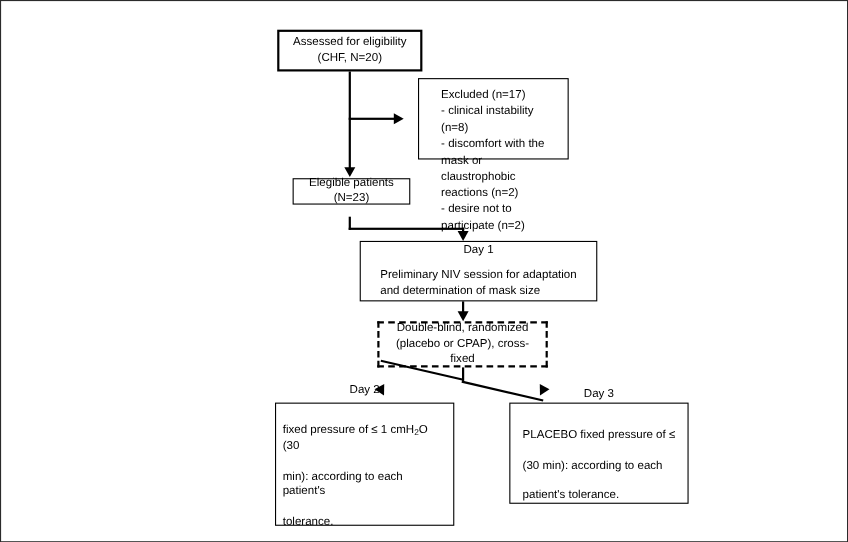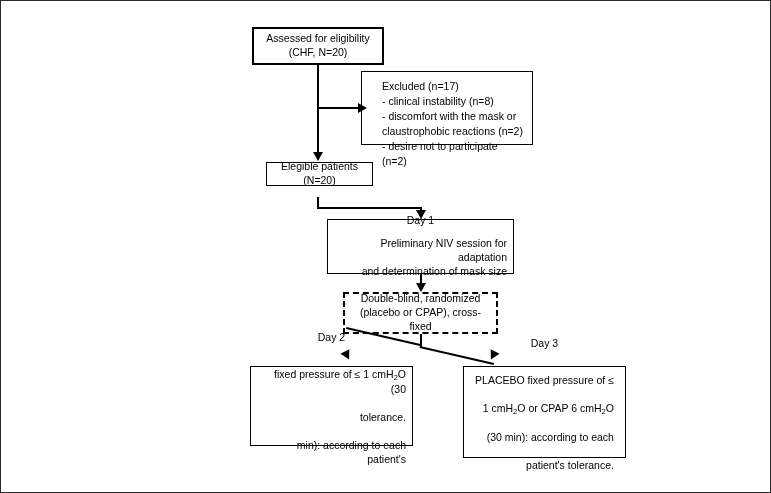--- a/index.html
+++ b/index.html
@@ -21,21 +21,21 @@
     overflow: hidden;
   }
   .node {
     position: absolute;
     box-sizing: border-box;
     background: #ffffff;
     border: 2px solid #000000;
     color: #000000;
     font-size: 10.5px;
     line-height: 1.33;
-    text-align: right;
+    text-align: left;
     display: flex;
     flex-direction: column;
     align-items: center;
     justify-content: center;
     padding: 4px 6px;
   }
   .node .title {
     margin-bottom: 9px;
   }
   .node .title.tight {
@@ -107,59 +107,58 @@
 </head>
 <body>
 
 <div id="canvas">
 
   <div class="node" style="left:251px; top:26px; width:132px; height:38px;">
     <div class="title tight">Assessed for eligibility</div>
     <div class="body">(CHF, N=20)</div>
   </div>
 
-  <div class="node left-align thin" style="left:360px; top:70px; width:172px; height:74px;padding-left:20px;">
+  <div class="node left-align thin" style="left:379px; top:70px; width:137px; height:74px;padding-left:20px;">
     <div>Excluded (n=17)</div>
     <div>- clinical instability (n=8)</div>
     <div>- discomfort with the mask or</div>
     <div>claustrophobic reactions (n=2)</div>
     <div>- desire not to participate (n=2)</div>
   </div>
 
   <div class="node thin" style="left:265px; top:161px; width:107px; height:24px;">
     <div class="title tight">Elegible patients</div>
-    <div class="body">(N=20)</div>
+    <div class="body">(N=23)</div>
   </div>
 
-  <div class="node thin" style="left:326px; top:218px; width:187px; height:55px;">
+  <div class="node thin" style="left:326px; top:218px; width:216px; height:55px;">
     <div class="title">Day 1</div>
     <div class="body">Preliminary NIV session for adaptation
 and determination of mask size</div>
   </div>
 
   <div class="node dashed" style="left:342px; top:291px; width:155px; height:42px;">
     <div>Double-blind, randomized</div>
     <div>(placebo or CPAP), cross-</div>
     <div>fixed</div>
   </div>
 
-  <div class="node thin" style="left:249px; top:365px; width:163px; height:80px;">
+  <div class="node thin" style="left:249px; top:365px; width:163px; height:112px;">
     <div class="title">Day 2</div>
     <div class="body">
       <div><span>fixed pressure of ≤ 1 cmH</span><sub>2</sub><span>O (30</span></div>
+      <div>min): according to each patient's</div>
       <div>tolerance.</div>
-      <div>min): according to each patient's</div>
     </div>
   </div>
 
   <div class="node thin" style="left:434px; top:365px; width:163px; height:92px;margin-left:28px;">
     <div class="title">Day 3</div>
     <div class="body">
       <div>PLACEBO fixed pressure of ≤</div>
-      <div><span>1 cmH</span><sub>2</sub><span>O or CPAP 6 cmH</span><sub>2</sub><span>O</span></div>
       <div>(30 min): according to each</div>
       <div>patient's tolerance.</div>
     </div>
   </div>
 
   <div class="vline" style="left:316px; top:64px; height:88px;"></div>
   <div class="arrow-down" style="left:311.5px; top:151px;"></div>
 
   <div class="hline" style="left:316px; top:106px; width:43px;"></div>
   <div class="arrow-right" style="left:357px; top:101.5px;"></div>

